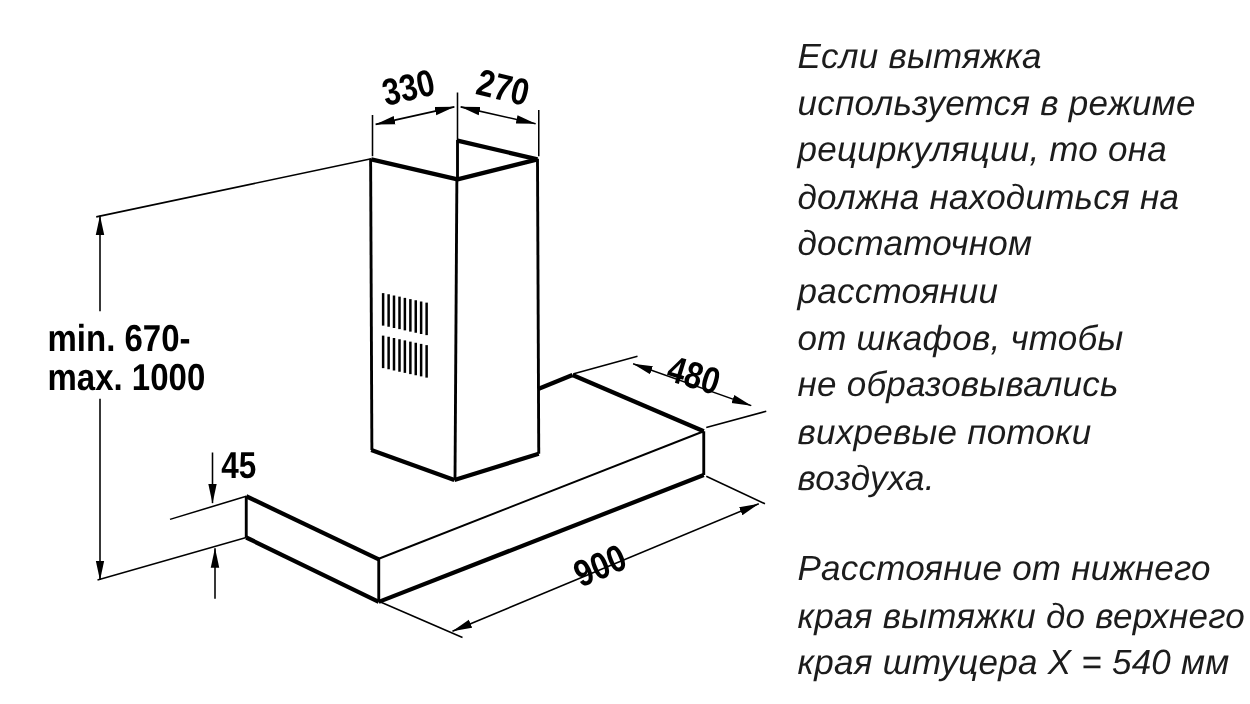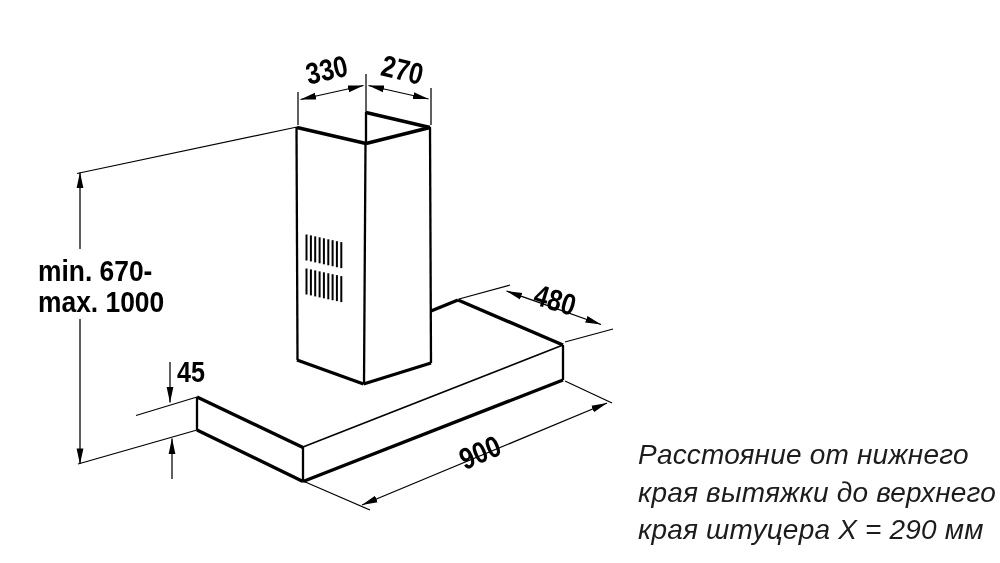--- a/index.html
+++ b/index.html
@@ -105,16 +105,24 @@
       <text class="lbl" text-anchor="middle" transform="translate(329,80) rotate(-13) scale(0.84,1)">330</text>
       <text class="lbl" text-anchor="middle" transform="translate(400,80) rotate(13.5) scale(0.84,1)">270</text>
       <text class="lbl" text-anchor="middle" transform="translate(552,310) rotate(17) scale(0.84,1)">480</text>
       <text class="lbl" text-anchor="middle" transform="translate(484,462) rotate(-23) scale(0.84,1)">900</text>
       <text class="lbl" text-anchor="middle" transform="translate(191,382) scale(0.84,1)">45</text>
       <text class="lbl" transform="translate(38,281) scale(0.88,1)">min. 670-</text>
       <text class="lbl" transform="translate(38,312) scale(0.88,1)">max. 1000</text>
     </g>
   </svg>
 
+  <div class="note note1">Если вытяжка
+используется в режиме
+рециркуляции, то она
+должна находиться на
+достаточном расстоянии
+от шкафов, чтобы
+не образовывались
+вихревые потоки воздуха.</div>
   <div class="note note2">Расстояние от нижнего
 края вытяжки до верхнего
-края штуцера X = 290 мм</div>
+края штуцера X = 540 мм</div>
 </div>
 
 </body></html>

